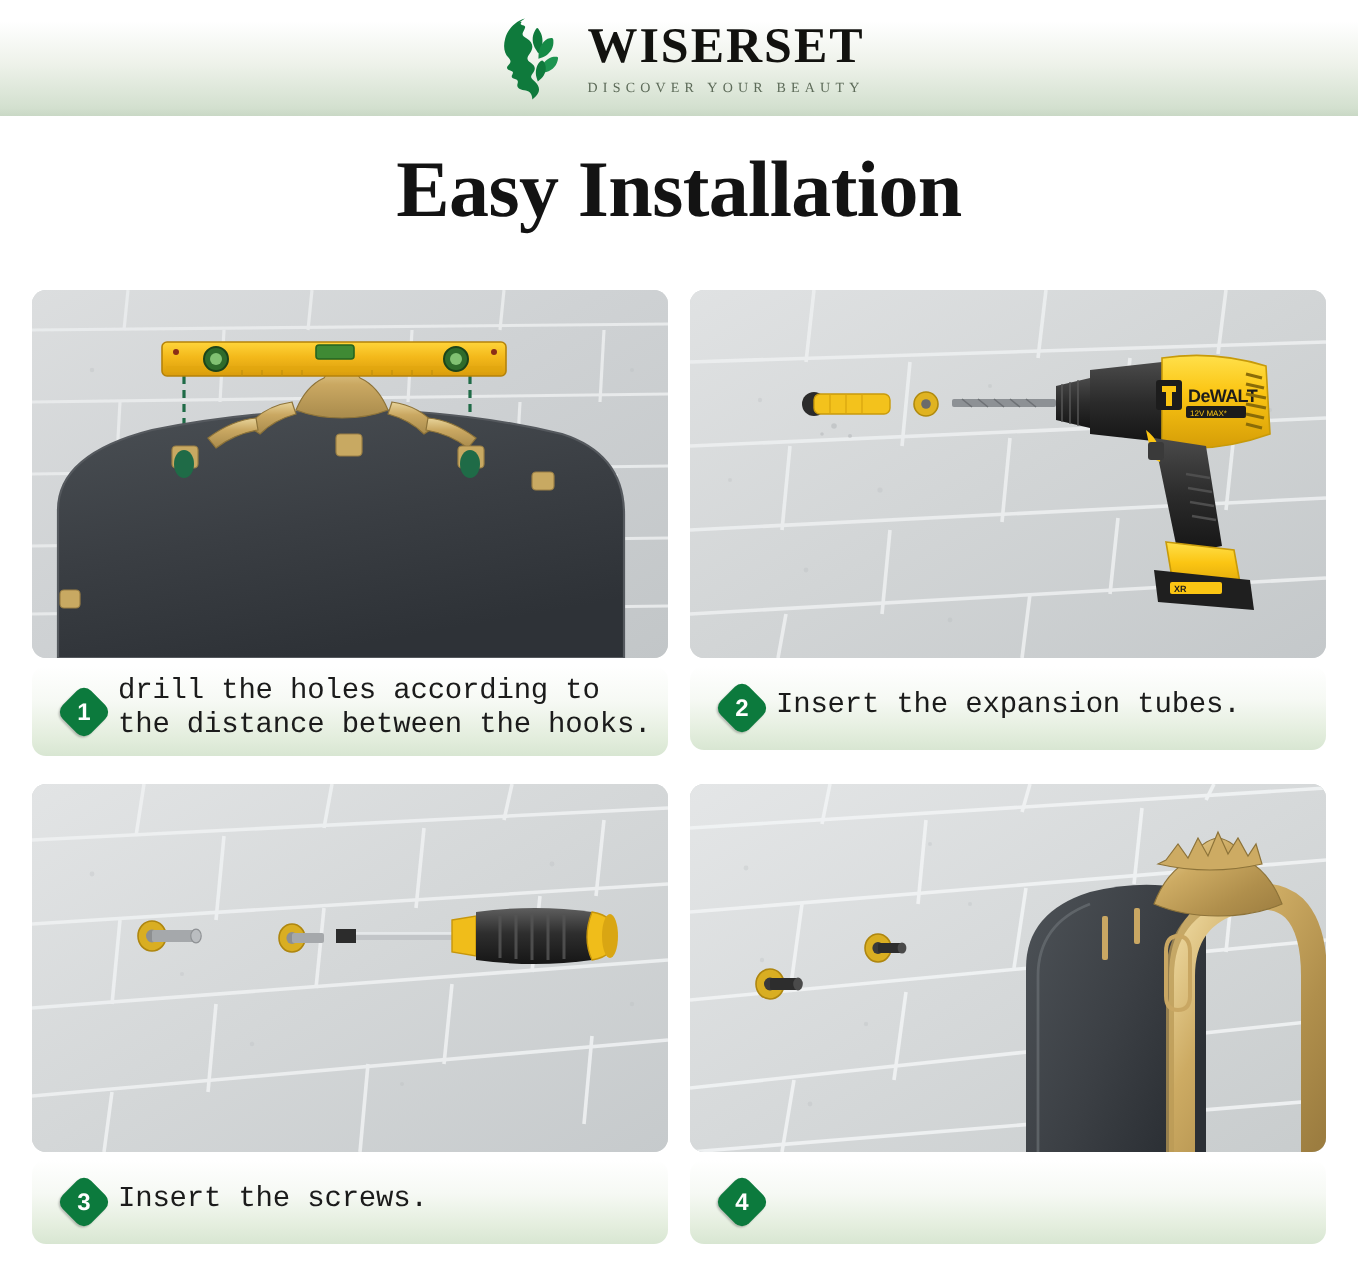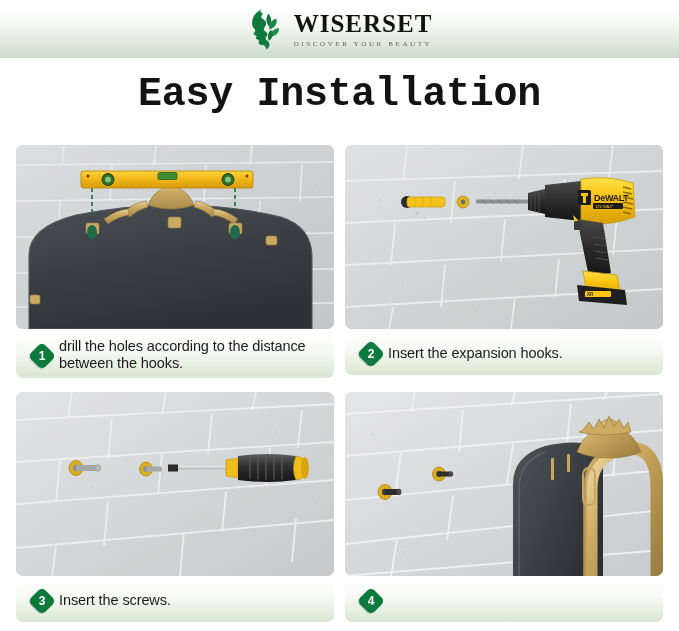--- a/index.html
+++ b/index.html
@@ -34,21 +34,21 @@
     font-size: 7px;
     letter-spacing: 2.6px;
     color: #5d6b59;
     margin-top: 4px;
     white-space: nowrap;
   }
 
   
   .title-wrap { height: 72px; display:flex; align-items:center; justify-content:center; }
   .main-title {
-    font-family: Liberation Mono, monospace;
+    font-family: Liberation Serif, serif;
     font-weight: 700;
     font-size: 40px;
     letter-spacing: -0.3px;
     color: #131313;
   }
 
   
   .grid {
     position: absolute; left: 16px; top: 145px;
     width: 647px;
@@ -98,21 +98,21 @@
   .badge .num {
     position: absolute; inset: 0;
     display:flex; align-items:center; justify-content:center;
     color: #ffffff;
     font-size: 12px;
     font-weight: 700;
     font-family: "Liberation Sans", sans-serif;
     line-height: 1;
   }
   .cap-text {
-    font-family: Liberation Sans, sans-serif;
+    font-family: Liberation Mono, monospace;
     font-size: 14.5px;
     line-height: 1.18;
     color: #1b1b1b;
     letter-spacing: -0.1px;
   }
 </style>
 </head>
 <body>
 
 <div class="page">
@@ -375,21 +375,21 @@
           <path d="M232 140 L280 145 L282 160 L234 156 Z" fill="#1f1f1f"></path>
           <rect x="240" y="146" width="26" height="6" rx="1" fill="#fbc513"></rect>
           <text x="242" y="151" font-family="Liberation Sans, sans-serif" font-size="4.5" font-weight="700" fill="#1c1c1c">XR</text>
         </svg>
       </div>
       <div class="caption">
         <div class="badge">
           <div class="dia"></div>
           <div class="num">2</div>
         </div>
-        <div class="cap-text">Insert the expansion hooks.</div>
+        <div class="cap-text">Insert the expansion tubes.</div>
       </div>
     </div>
 
     <div class="cell">
       <div class="photo">
         <svg viewBox="0 0 318 184" preserveAspectRatio="none">
           <defs>
             <linearGradient id="tile3" x1="0" y1="0" x2="1" y2="1">
               <stop offset="0%" stop-color="#e2e4e5"></stop>
                 <stop offset="50%" stop-color="#d4d7d8"></stop>

